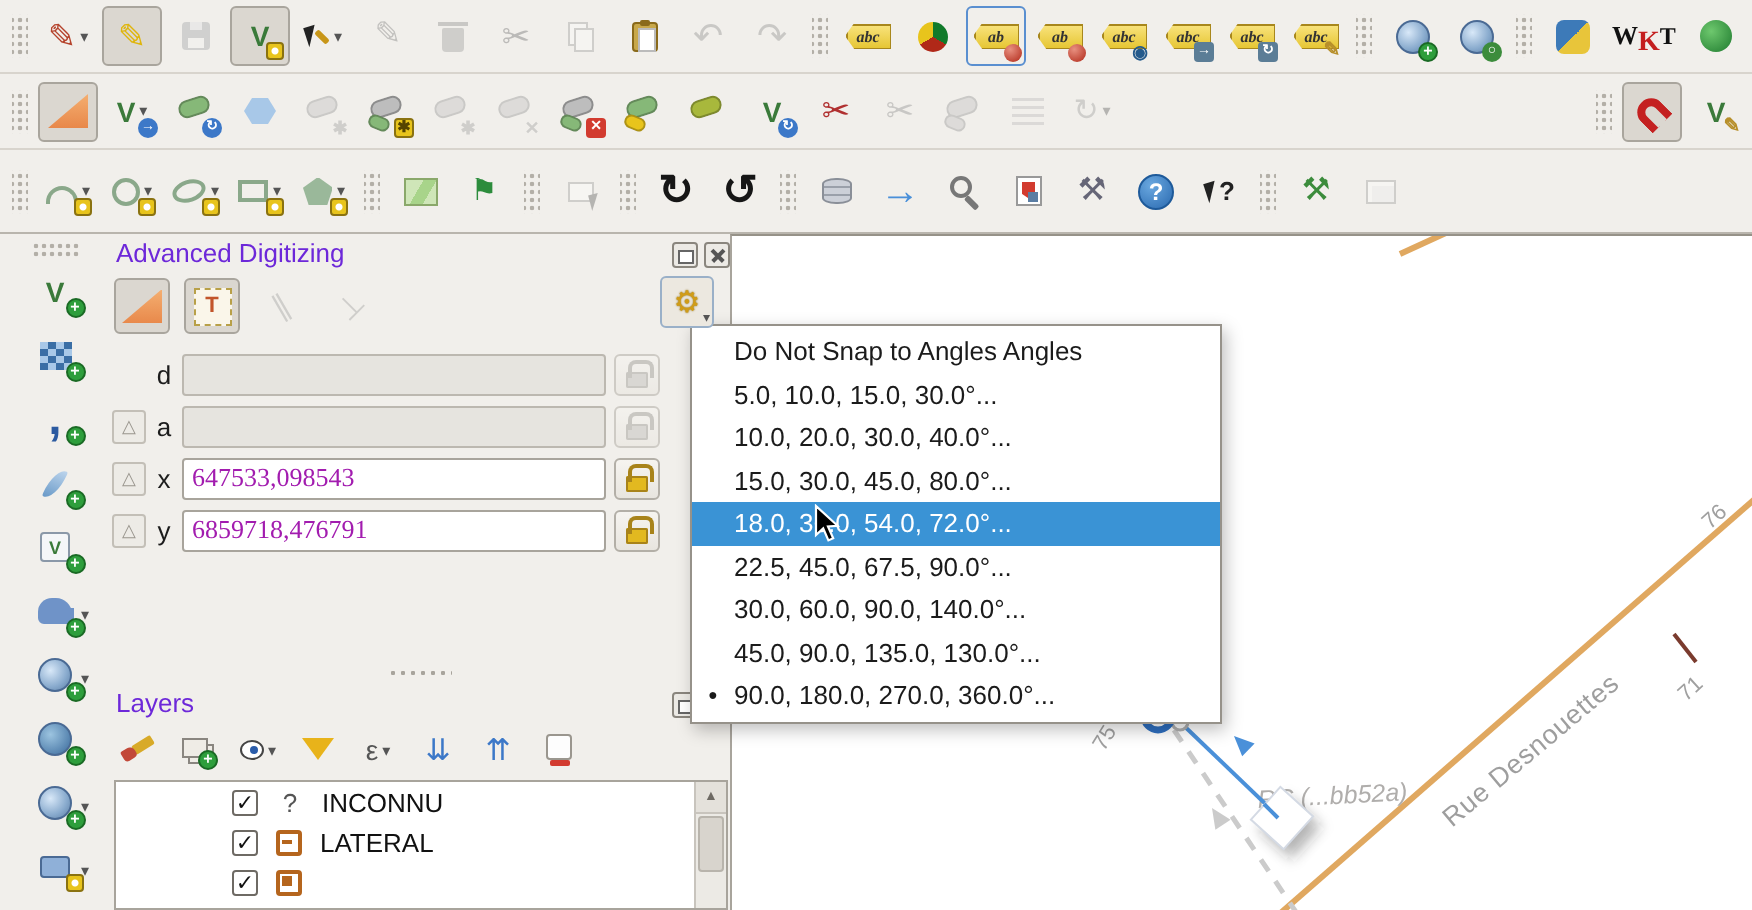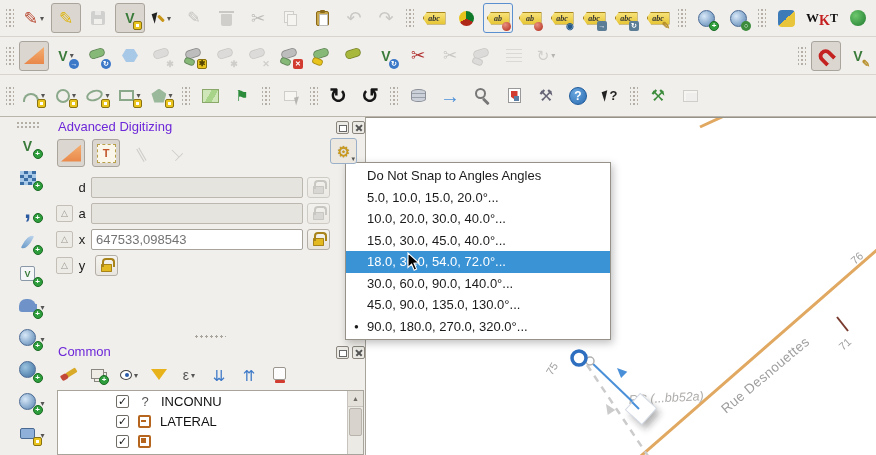--- a/index.html
+++ b/index.html
@@ -113,21 +113,21 @@
   .wbtn.float:after{content:"";position:absolute;left:2px;top:3px;width:6px;height:5px;border:1px solid #666;background:#fff}
   .wbtn.close:before,.wbtn.close:after{content:"";position:absolute;left:1.5px;top:5px;width:8px;height:1.5px;background:#555;transform:rotate(45deg)}
   .wbtn.close:after{transform:rotate(-45deg)}
   #advtools{display:flex;gap:5px;margin-top:5px;height:28px;align-items:center}
   #advtools .tbtn{width:28px;min-width:28px;height:28px}
   #frows{margin-top:9px}
   .frow{display:flex;align-items:center;height:22px;margin-bottom:4px}
   .delta{width:17px;height:17px;border:1px solid #c3bfb7;background:#edebe6;border-radius:2px;margin-right:3px;display:inline-flex;align-items:center;justify-content:center;font-size:9px;color:#9a968e;flex:0 0 auto}
   .delta.ph{visibility:hidden}
   .flabel{width:12px;text-align:center;margin-right:3px;color:#1c1c1c}
-  .finput{width:212px;height:21px;border:1px solid #a8a49c;border-radius:2px;background:#fff;font-size:13px;padding:0 4px;font-family:Liberation Sans, sans-serif;color:#737373}
+  .finput{width:212px;height:21px;border:1px solid #a8a49c;border-radius:2px;background:#fff;font-size:13px;padding:0 4px;font-family:Liberation Serif, serif;color:#a21caf}
   .finput:disabled{background:#e6e4df;border-color:#bcb8b0}
   .lockbtn{width:23px;height:21px;margin-left:4px;border:1px solid #b3afa7;border-radius:3px;background:linear-gradient(#f6f4f0,#e8e5df);display:inline-flex;align-items:center;justify-content:center;flex:0 0 auto}
   .lockbtn.dis{opacity:.55}
   .lock{width:11px;height:8px;border-radius:1px;position:relative;margin-top:5px}
   .lock.yellow{background:#e2b920;box-shadow:inset 0 0 0 1px #a8831a}
   .lock.gray{background:#c7c5c0;box-shadow:inset 0 0 0 1px #a9a7a2}
   .lock:before{content:"";position:absolute;top:-6px;left:1px;width:9px;height:7px;border:2px solid #a8831a;border-bottom:none;border-radius:4px 4px 0 0}
   .lock.gray:before{border-color:#a9a7a2}
   #gearbtn{position:absolute;left:330px;top:138px;width:27px;height:26px;border:1px solid #9ab0c8;background:#ece8e0;border-radius:3px;display:flex;align-items:center;justify-content:center;z-index:41}
   #gearbtn .caret{position:absolute;right:1px;bottom:0;font-size:7px}
@@ -558,37 +558,38 @@
           <span class="delta">△</span>
           <span class="flabel">x</span>
           <input class="finput" value="647533,098543" style="">
           <span class="lockbtn">
             <span class="lock yellow"></span>
           </span>
         </div>
         <div class="frow">
           <span class="delta">△</span>
           <span class="flabel">y</span>
+          <input class="finput" value="6859718,476791" style="">
           <span class="lockbtn">
             <span class="lock yellow"></span>
           </span>
         </div>
       </div>
   </div>
 
   <div id="gearbtn">
     <span class="g" style="color:#d09c18;font-size:15px;text-shadow:0 0 1px #8a6a10">⚙</span>
     <span class="caret">▾</span>
   </div>
 
   <div id="splitdots"></div>
 
   <div id="layerspanel">
     <div class="ptitle">
-      <span class="t">Common</span>
+      <span class="t">Layers</span>
       <span class="wbtn float"></span>
       <span class="wbtn close"></span>
     </div>
     <div id="ltools">
         <div class="tbtn">
           <span class="brushic"></span>
         </div>
         <div class="tbtn">
           <span class="grpic"></span>
           <span class="bdg b-plus">+</span>
@@ -634,27 +635,28 @@
         </div>
       <div class="scroll">
         <div class="up">▲</div>
         <div class="thumb"></div>
       </div>
     </div>
   </div>
 
   <div id="menu">
       <div class="mi"><span class="mtext">Do Not Snap to Angles Angles</span></div>
-      <div class="mi"><span class="mtext">5.0, 10.0, 15.0, 20.0°...</span></div>
+      <div class="mi"><span class="mtext">5.0, 10.0, 15.0, 30.0°...</span></div>
       <div class="mi"><span class="mtext">10.0, 20.0, 30.0, 40.0°...</span></div>
-      <div class="mi"><span class="mtext">15.0, 30.0, 45.0, 40.0°...</span></div>
+      <div class="mi"><span class="mtext">15.0, 30.0, 45.0, 80.0°...</span></div>
       <div class="mi hi"><span class="mtext">18.0, 36.0, 54.0, 72.0°...</span></div>
+      <div class="mi"><span class="mtext">22.5, 45.0, 67.5, 90.0°...</span></div>
       <div class="mi"><span class="mtext">30.0, 60.0, 90.0, 140.0°...</span></div>
       <div class="mi"><span class="mtext">45.0, 90.0, 135.0, 130.0°...</span></div>
-      <div class="mi"><span class="dot">●</span><span class="mtext">90.0, 180.0, 270.0, 320.0°...</span></div>
+      <div class="mi"><span class="dot">●</span><span class="mtext">90.0, 180.0, 270.0, 360.0°...</span></div>
     </div>
 
   <div id="cursor">
     <svg width="14" height="20">
         <path d="M1 1 L1 15.5 L4.6 12.2 L7.2 18.2 L9.6 17.1 L7 11.2 L11.8 10.9 Z" fill="#000" stroke="#fff" stroke-width="1.1"></path>
       </svg>
   </div>
 </div>
 
 </body></html>

